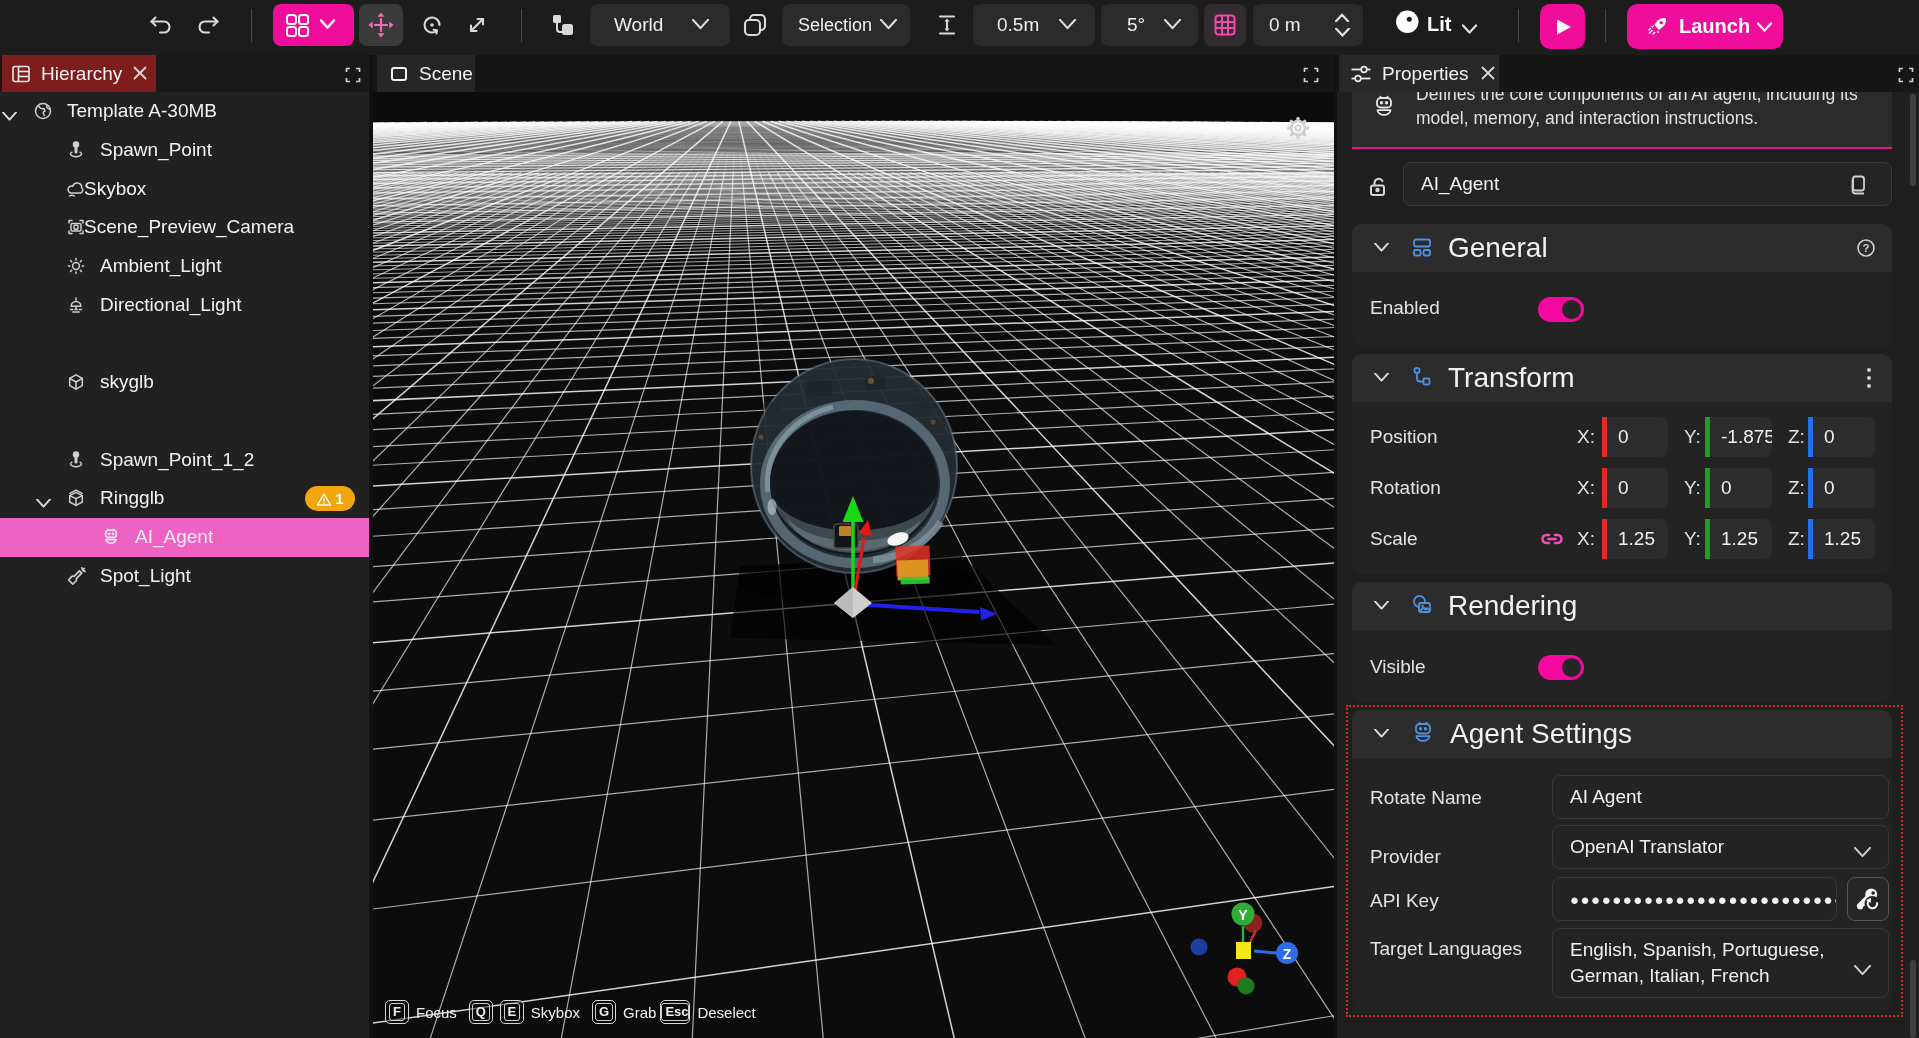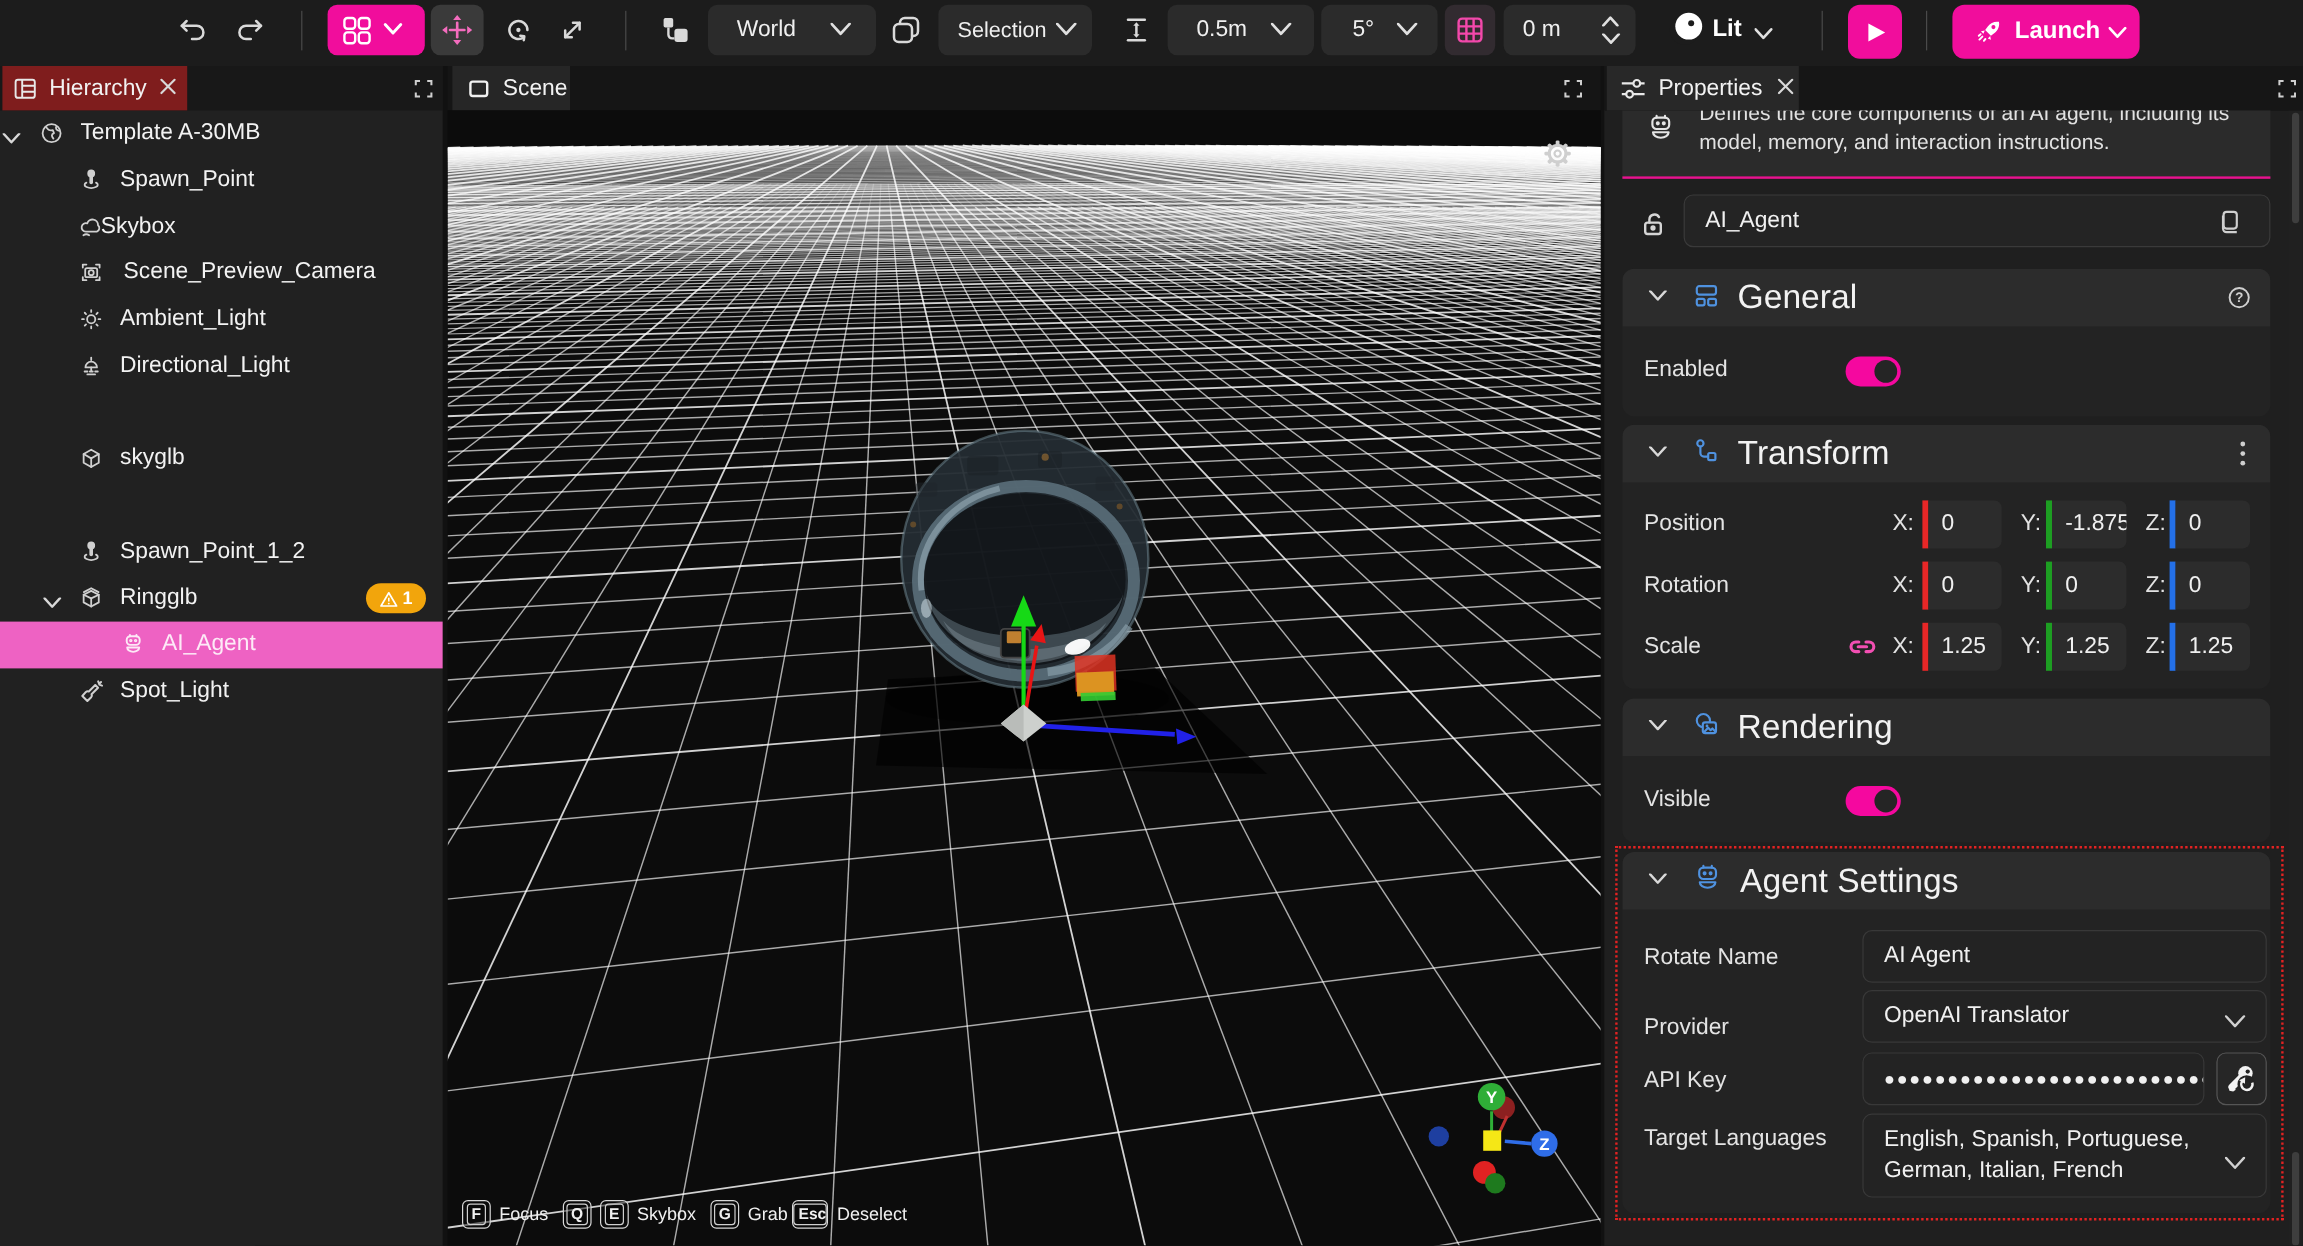--- a/index.html
+++ b/index.html
@@ -231,21 +231,21 @@
       <span style="position:absolute;left:84px;top:8px">Skybox</span>
     </div>
     <div class="row" style="top:153.4px">
       <span style="position:absolute;left:66px;top:9px"><svg width="20" height="20" viewBox="0 0 20 20" style="">
           <g fill="none" stroke="#d0d0d0" stroke-width="1.5" stroke-linecap="round" stroke-linejoin="round">
             <path d="M3 6 v-2.5 h3 M14 3.5 h3 v2.5 M17 14 v2.5 h-3 M6 16.5 h-3 v-2.5"></path>
             <rect x="5" y="6.5" width="10" height="7.5" rx="1.5"></rect>
             <circle cx="10" cy="10.2" r="2.1"></circle>
           </g>
         </svg></span>
-      <span style="position:absolute;left:103px;top:8px">Scene_Preview_Camera</span>
+      <span style="position:absolute;left:84px;top:8px">Scene_Preview_Camera</span>
     </div>
     <div class="row" style="top:192.1px">
       <span style="position:absolute;left:66px;top:9px"><svg width="20" height="20" viewBox="0 0 20 20" style="">
           <g fill="none" stroke="#d0d0d0" stroke-width="1.5" stroke-linecap="round" stroke-linejoin="round">
             <circle cx="10" cy="10" r="3.4"></circle>
             <line x1="16.1" y1="10.0" x2="17.6" y2="10.0"></line>
             <line x1="14.31335207002849" y1="14.313350660447275" x2="15.374012415117463" y2="15.374010658917918"></line>
             <line x1="10.000001993448869" y1="16.099999999999675" x2="10.000002483641214" y2="17.599999999999593"></line>
             <line x1="5.686650749134397" y1="14.31335347960924" x2="4.6259910972822" y2="15.37401417131643"></line>
             <line x1="3.9000000000013033" y1="10.000003986897738" x2="2.400000000001624" y2="10.000004967282427"></line>

